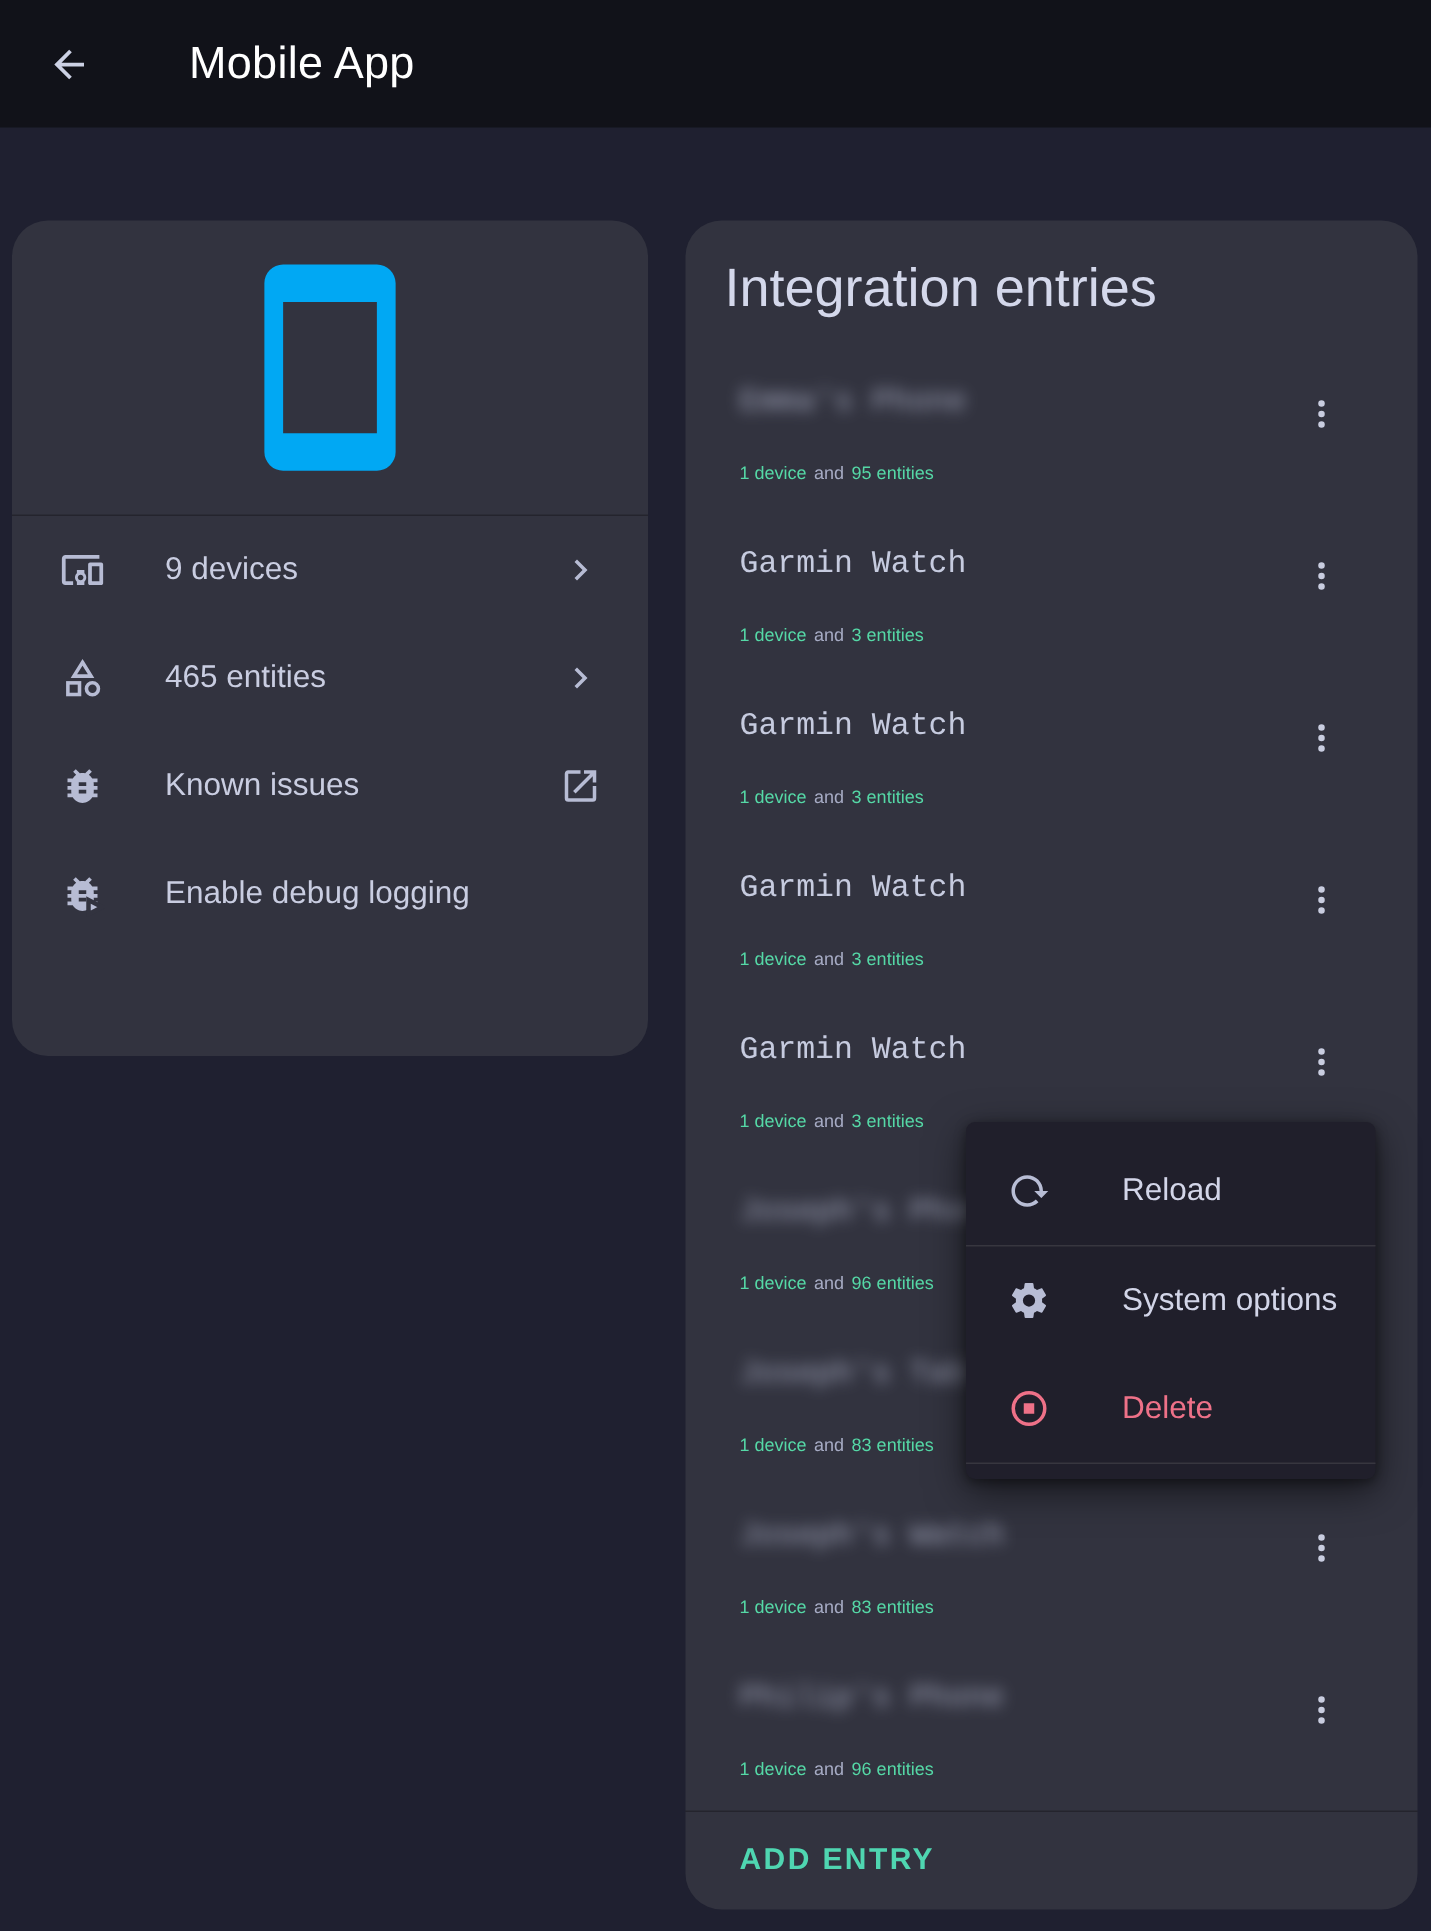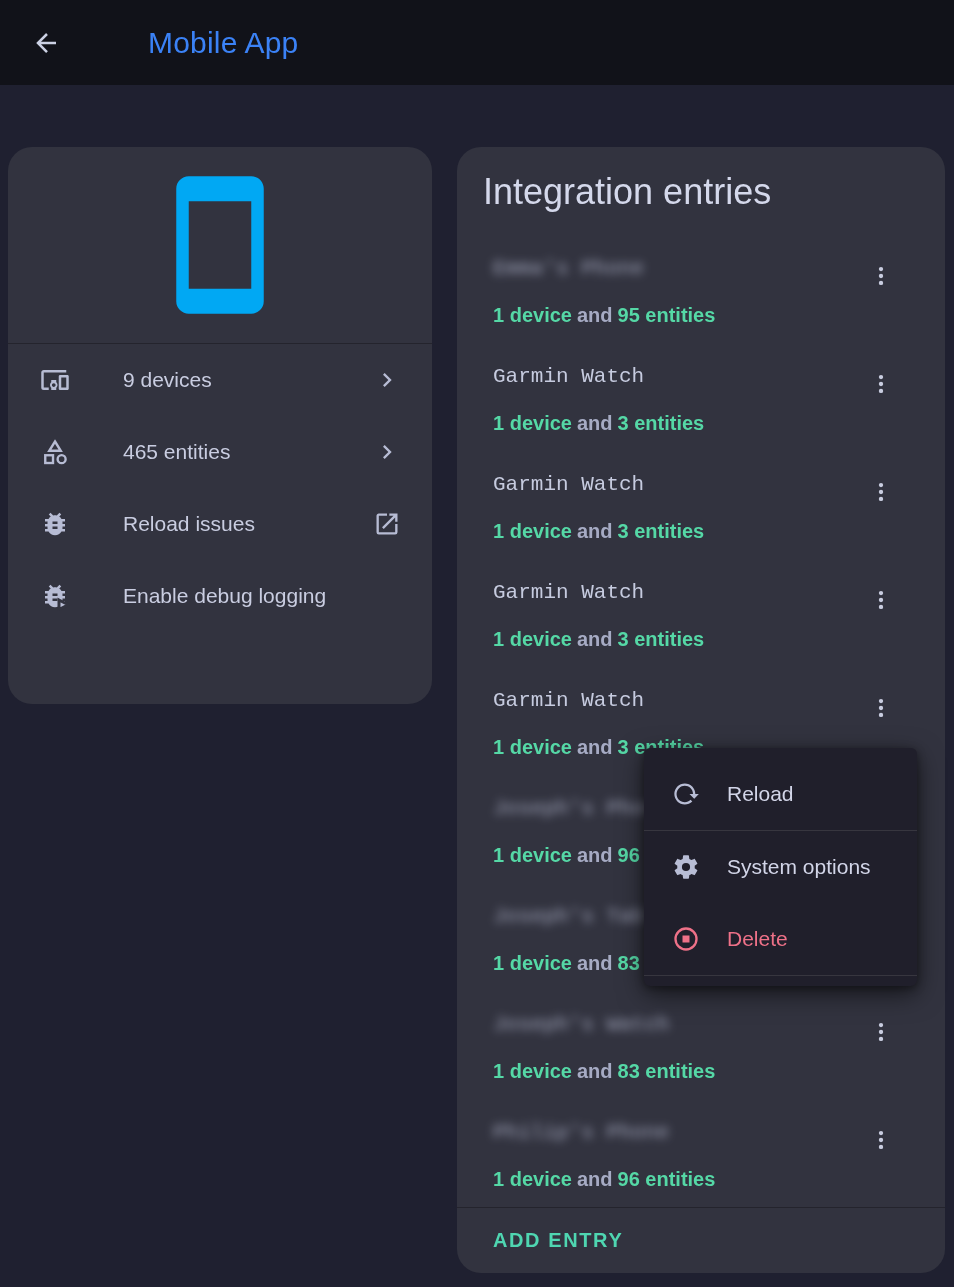--- a/index.html
+++ b/index.html
@@ -15,47 +15,47 @@
   .header{
     position:absolute;left:0;top:0;width:954px;height:85px;
     background:#111219;display:flex;align-items:center;
   }
   .icon-btn{
     width:48px;height:48px;border:none;background:transparent;border-radius:50%;
     display:flex;align-items:center;justify-content:center;cursor:pointer;padding:0;
   }
   .back-btn{margin-left:22px;}
   .header-title{
-    margin-left:78px;font-size:30px;font-weight:400;color:#3b82f6;letter-spacing:.2px;
+    margin-left:56px;font-size:30px;font-weight:400;color:#ffffff;letter-spacing:.2px;
   }
 
   
   .card{position:absolute;background:#32333f;border-radius:24px;}
 
   
   .info-card{left:8px;top:147px;width:424px;height:557px;}
   .info-icon-zone{height:196px;display:flex;align-items:center;justify-content:center;}
   .hdivider{height:1px;background:rgba(0,0,0,.28);}
   .info-row{
     height:72px;display:flex;align-items:center;padding:0 31px 0 32px;cursor:pointer;
   }
   .info-row .lead{width:30px;height:30px;color:#b7bcd4;flex:none;}
-  .info-row .label{margin-left:53px;font-size:21px;color:#c9cde1;}
+  .info-row .label{margin-left:40px;font-size:21px;color:#c9cde1;}
   .info-row .trail{margin-left:auto;width:28px;height:28px;color:#b7bcd4;flex:none;}
 
   
   .entries-card{left:457px;top:147px;width:488px;height:1126px;}
   .entries-title{
     position:absolute;left:26px;top:24px;font-size:36px;font-weight:400;color:#d4d8eb;
   }
   .rows{position:absolute;left:0;top:90px;width:100%;}
   .entry-row{position:relative;height:108px;display:flex;flex-direction:column;justify-content:center;padding-left:36px;box-sizing:border-box;}
   .entry-name{font-size:21px;color:#c6cbdf;line-height:26px;width:max-content;font-family:Liberation Mono, monospace;}
   .entry-name.blurred{filter:blur(5px);color:#aeb3c9;opacity:.9;}
-  .entry-summary{margin-top:21px;font-size:20px;line-height:24px;white-space:nowrap;font-weight:bold;}
+  .entry-summary{margin-top:21px;font-size:12px;line-height:24px;white-space:nowrap;}
   .entry-summary .lnk{color:#55d8a6;cursor:pointer;}
   .entry-summary .conj{color:#a6abc4;margin:0 5px;}
   .row-menu-btn{position:absolute;right:40px;top:15px;}
   .row-menu-btn svg{color:#c9cde0;}
 
   .entries-footer{
     position:absolute;left:0;bottom:0;width:100%;height:66px;
     border-top:1px solid rgba(0,0,0,.28);display:flex;align-items:center;box-sizing:border-box;
   }
   .add-entry-btn{
@@ -67,21 +67,21 @@
   
   .context-menu{
     position:absolute;left:644px;top:748px;width:273px;padding:10px 0;
     background:#201f2b;border-radius:6px;z-index:10;
     box-shadow:0 8px 26px rgba(0,0,0,.55),0 2px 8px rgba(0,0,0,.4);
   }
   .menu-item{
     height:72px;display:flex;align-items:center;cursor:pointer;
   }
   .menu-item .mi-icon{width:28px;height:28px;margin-left:28px;color:#b8bdd5;flex:none;}
-  .menu-item .mi-label{margin-left:27px;font-size:21px;color:#d2d5e8;}
+  .menu-item .mi-label{margin-left:48px;font-size:21px;color:#d2d5e8;}
   .menu-item.danger .mi-icon{color:#ee7188;}
   .menu-item.danger .mi-label{color:#ee7188;}
   .menu-divider{height:1px;background:#37363f;}
 </style>
 </head>
 <body>
 
 <div class="header">
   <button class="icon-btn back-btn">
     <svg width="30" height="30" viewBox="0 0 24 24" fill="#ccd1e4">
@@ -119,21 +119,21 @@
     <svg class="trail" viewBox="0 0 24 24" fill="currentColor">
       <path d="M8.59,16.59L13.17,12L8.59,7.41L10,6L16,12L10,18L8.59,16.59Z"></path>
     </svg>
   </div>
 
 
   <div class="info-row">
     <svg class="lead" viewBox="0 0 24 24" fill="currentColor">
       <path d="M14,12H10V10H14M14,16H10V14H14M20,8H17.19C16.74,7.22 16.12,6.55 15.37,6.04L17,4.41L15.59,3L13.42,5.17C12.96,5.06 12.5,5 12,5C11.5,5 11.04,5.06 10.59,5.17L8.41,3L7,4.41L8.62,6.04C7.88,6.55 7.26,7.22 6.81,8H4V10H6.09C6.04,10.33 6,10.66 6,11V12H4V14H6V15C6,15.34 6.04,15.67 6.09,16H4V18H6.81C7.85,19.79 9.78,21 12,21C14.22,21 16.15,19.79 17.19,18H20V16H17.91C17.96,15.67 18,15.34 18,15V14H20V12H18V11C18,10.66 17.96,10.33 17.91,10H20V8Z"></path>
     </svg>
-    <span class="label">Reload issues</span>
+    <span class="label">Known issues</span>
     <svg class="trail" viewBox="0 0 24 24" fill="currentColor">
       <path d="M14,3V5H17.59L7.76,14.83L9.17,16.24L19,6.41V10H21V3M19,19H5V5H12V3H5C3.89,3 3,3.9 3,5V19A2,2 0 0,0 5,21H19A2,2 0 0,0 21,19V12H19V19Z"></path>
     </svg>
   </div>
 
   <div class="info-row">
     <svg class="lead" viewBox="0 0 24 24" fill="currentColor">
       <path d="M14,12H10V10H14M14,16H10V14H14M20,8H17.19C16.74,7.22 16.12,6.55 15.37,6.04L17,4.41L15.59,3L13.42,5.17C12.96,5.06 12.5,5 12,5C11.5,5 11.04,5.06 10.59,5.17L8.41,3L7,4.41L8.62,6.04C7.88,6.55 7.26,7.22 6.81,8H4V10H6.09C6.04,10.33 6,10.66 6,11V12H4V14H6V15C6,15.34 6.04,15.67 6.09,16H4V18H6.81C7.85,19.79 9.78,21 12,21C14.22,21 16.15,19.79 17.19,18H20V16H17.91C17.96,15.67 18,15.34 18,15V14H20V12H18V11C18,10.66 17.96,10.33 17.91,10H20V8Z"></path>
       <polygon points="15.2,15.2 22.6,19 15.2,22.8" stroke="#32333f" stroke-width="2.4"></polygon>
     </svg>

